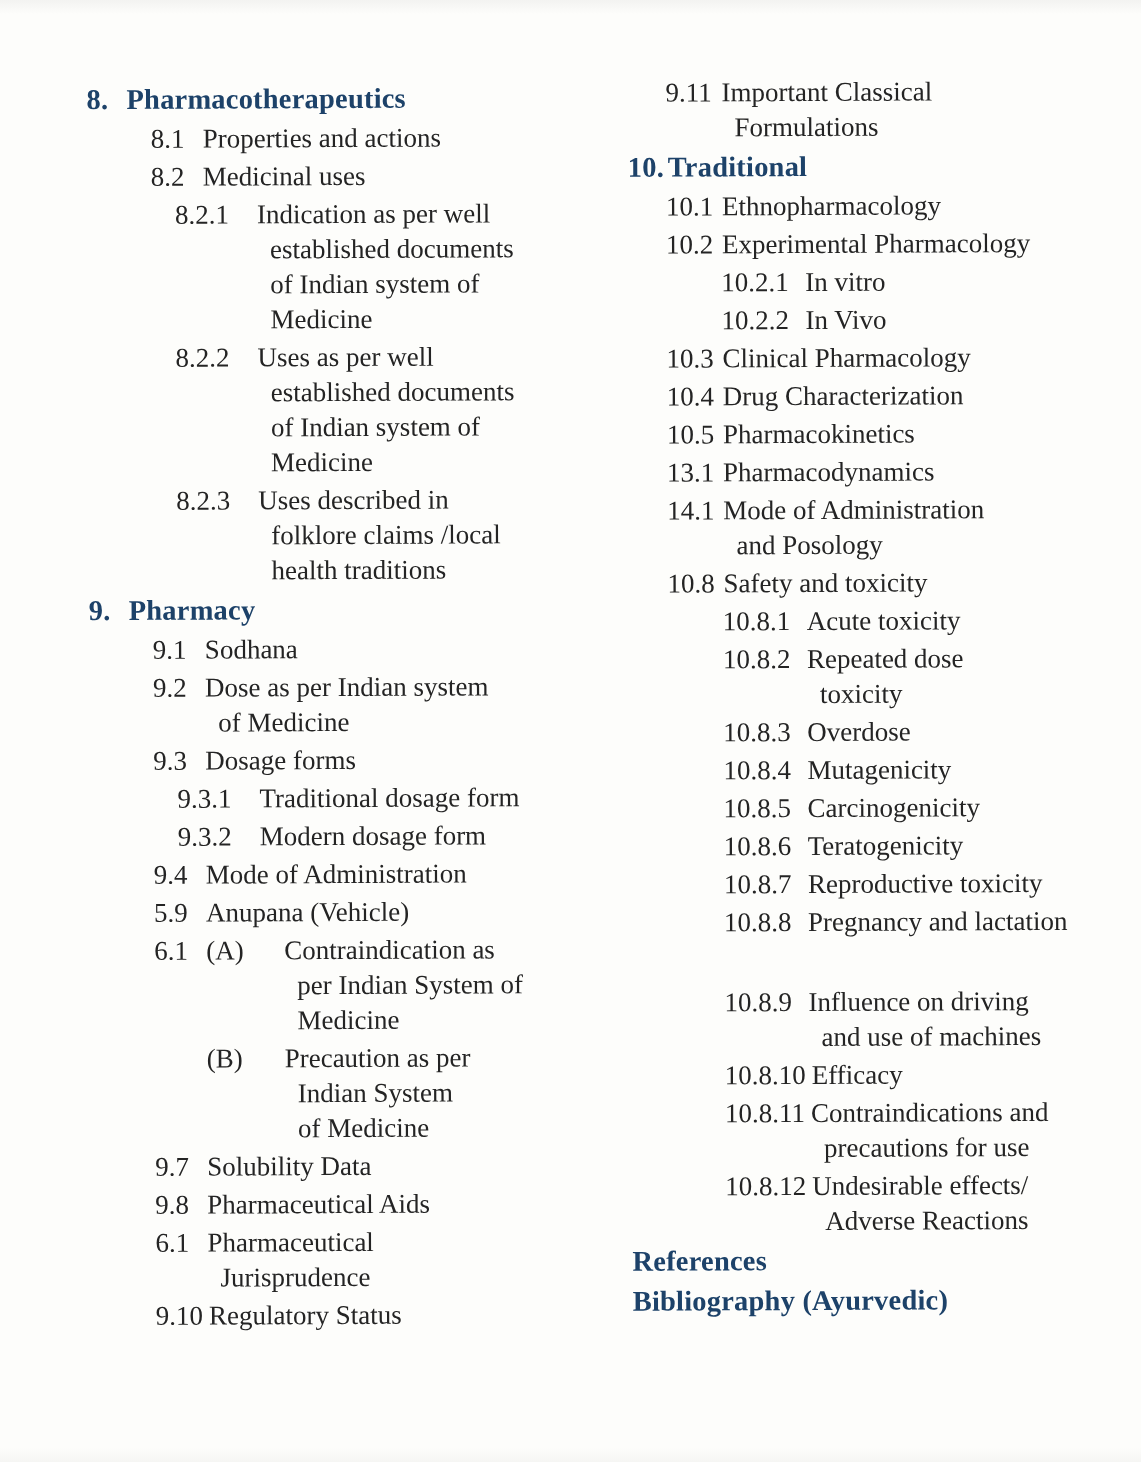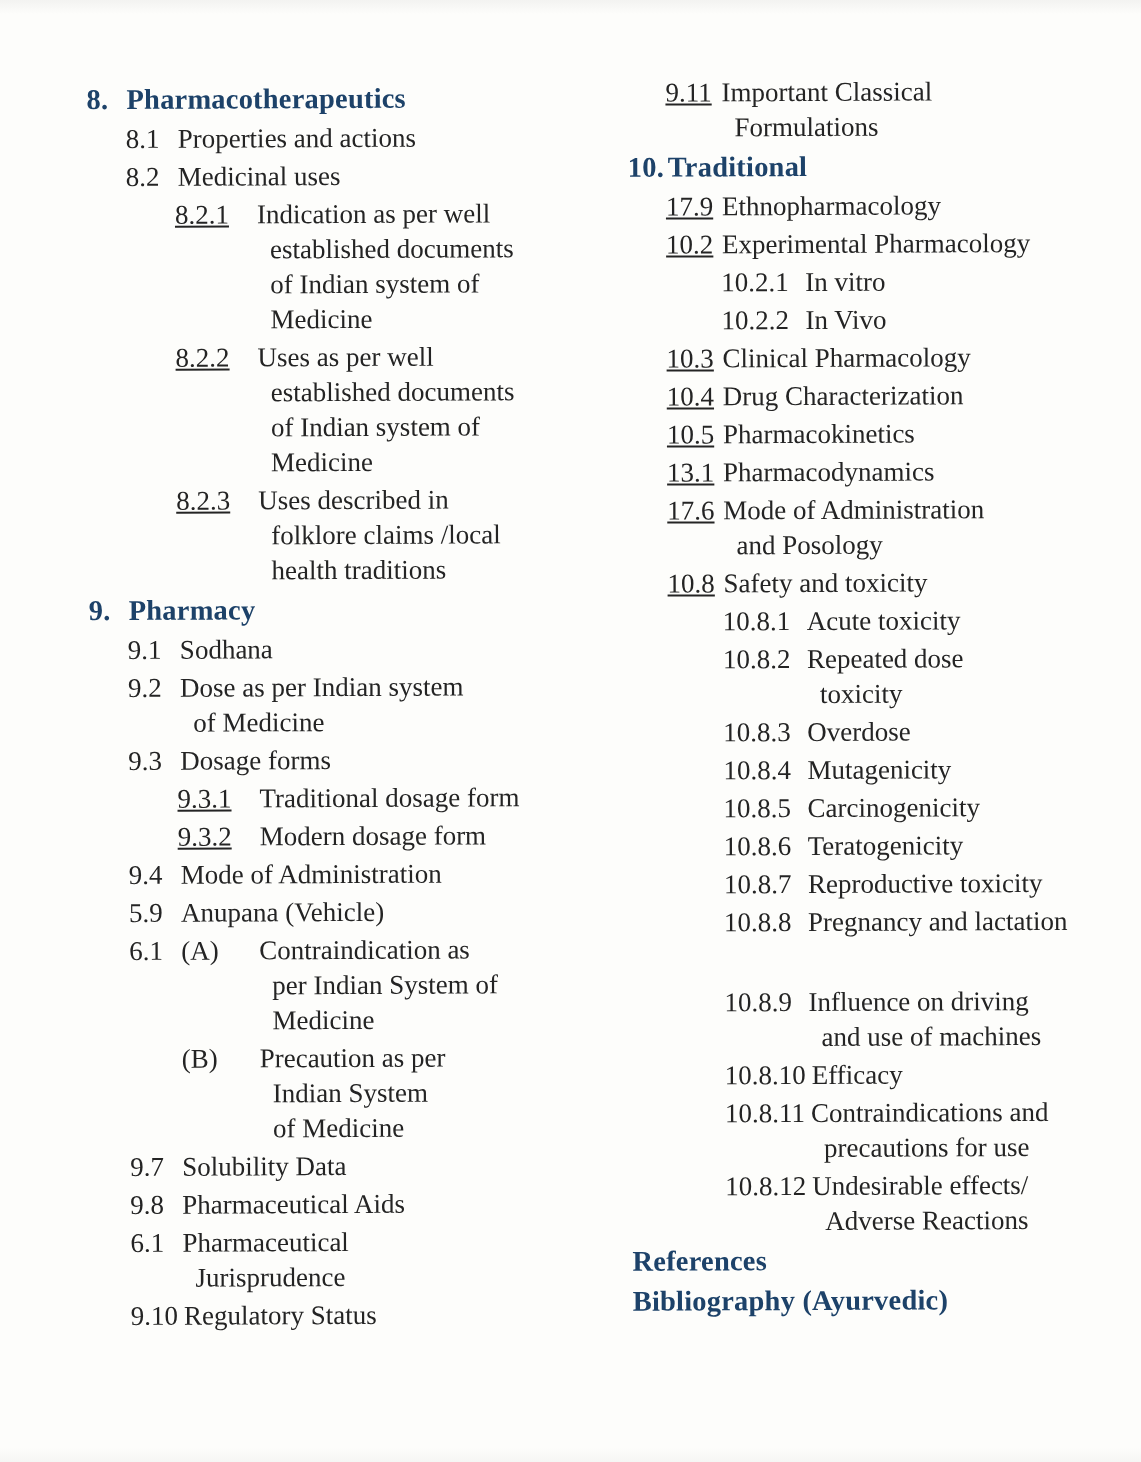--- a/index.html
+++ b/index.html
@@ -48,26 +48,26 @@
     line-height: 35px;
     margin-bottom: 3px;
   }
   .entry .num { flex: none; padding-right: 6px; box-sizing: border-box; }
   .entry .tag { flex: none; min-width: 78px; box-sizing: border-box; }
   .entry .text { flex: 1 1 auto; }
   .entry .line { display: block; }
   .entry .line + .line { padding-left: 13px; }
 
   .column-left  .lvl1 { padding-left: 39px; }
-  .column-left  .lvl1 .num { min-width: 52px; }
+  .column-left  .lvl1 .num { min-width: 52px; margin-left: 25px; }
   .column-left  .lvl2 { padding-left: 88px; }
-  .column-left  .lvl2 .num { min-width: 82px; text-decoration: underline; }
+  .column-left  .lvl2 .num { min-width: 82px; }
 
   .column-right .lvl1 { padding-left: 38px; }
-  .column-right .lvl1 .num { min-width: 56px; text-decoration: underline; }
+  .column-right .lvl1 .num { min-width: 56px; }
   .column-right .lvl2 { padding-left: 93px; }
   .column-right .lvl2 .num { min-width: 84px; }
 
   .col-spacer { height: 42px; }
 </style>
 </head>
 <body>
 
 <div class="page">
   <div class="page-inner">
@@ -211,21 +211,21 @@
           <span class="text">
             <span class="line">Important Classical</span>
             <span class="line">Formulations</span>
           </span>
         </div>
         <div class="section-header">
           <span class="sec-num">10.</span>
           <span class="sec-title">Traditional</span>
         </div>
         <div class="entry lvl1">
-          <span class="num">17.9</span>
+          <span class="num">10.1</span>
           <span class="text">
             <span class="line">Ethnopharmacology</span>
           </span>
         </div>
         <div class="entry lvl1">
           <span class="num">10.2</span>
           <span class="text">
             <span class="line">Experimental Pharmacology</span>
           </span>
         </div>
@@ -259,21 +259,21 @@
             <span class="line">Pharmacokinetics</span>
           </span>
         </div>
         <div class="entry lvl1">
           <span class="num">13.1</span>
           <span class="text">
             <span class="line">Pharmacodynamics</span>
           </span>
         </div>
         <div class="entry lvl1">
-          <span class="num">17.6</span>
+          <span class="num">14.1</span>
           <span class="text">
             <span class="line">Mode of Administration</span>
             <span class="line">and Posology</span>
           </span>
         </div>
         <div class="entry lvl1">
           <span class="num">10.8</span>
           <span class="text">
             <span class="line">Safety and toxicity</span>
           </span>

